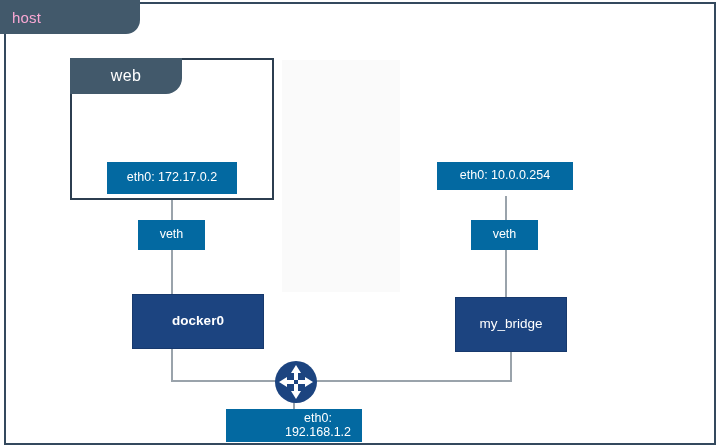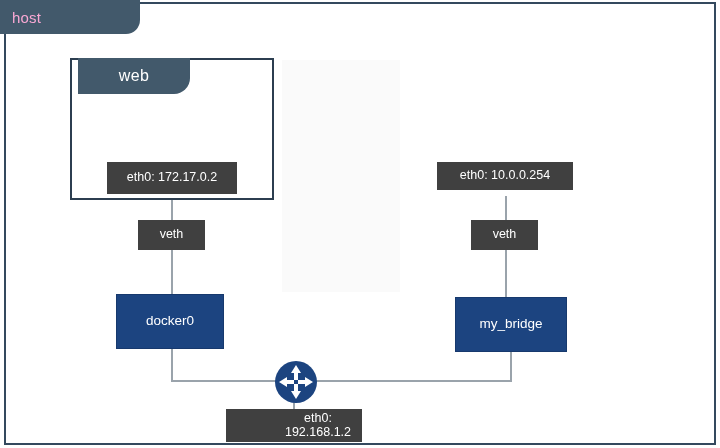--- a/index.html
+++ b/index.html
@@ -67,36 +67,35 @@
     height: 36px;
     background: #42596b;
     border-bottom-right-radius: 16px;
     color: #ffffff;
     font-size: 16px;
     display: flex;
     align-items: center;
     justify-content: center;
     box-sizing: border-box;
     letter-spacing: 0.3px;
-    margin-left: 8px;
   }
 
   
   .chip {
     position: absolute;
     display: flex;
     align-items: center;
     justify-content: center;
     color: #ffffff;
     box-sizing: border-box;
     text-align: center;
     line-height: 1.1;
   }
   .chip-azure {
-    background: #404040;
+    background: #0369a1;
     font-size: 12.5px;
   }
   .chip-navy {
     background: #1c4480;
     border: 1px solid #17396d;
     font-size: 13.5px;
   }
 
   
   .link {
@@ -146,21 +145,21 @@
   <div class="container-box" style="left:70px; top:58px; width:204px; height:142px;">
     <div class="container-tab" style="width:112px;">web</div>
   </div>
   <div class="chip chip-azure" style="left:107px; top:162px; width:130px; height:32px;">eth0: 172.17.0.2</div>
 
   <div class="chip chip-azure" style="left:437px; top:162px; width:136px; height:28px;">eth0: 10.0.0.254</div>
 
   <div class="chip chip-azure" style="left:138px; top:220px; width:67px; height:30px;">veth</div>
   <div class="chip chip-azure" style="left:471px; top:220px; width:67px; height:30px;">veth</div>
 
-  <div class="chip chip-navy" style="left:116px; top:294px; width:108px; height:55px;">docker0</div>
+  <div class="chip chip-navy" style="left:132px; top:294px; width:132px; height:55px;font-weight:bold;">docker0</div>
   <div class="chip chip-navy" style="left:455px; top:297px; width:112px; height:55px;">my_bridge</div>
 
   <div id="router-icon">
     <svg width="44" height="44" viewBox="0 0 44 44">
       <circle cx="22" cy="22" r="21" fill="#1c4480"></circle>
 
       <polygon points="22,5 27,13 24,13 24,20 20,20 20,13 17,13" fill="#ffffff"></polygon>
 
       <polygon points="22,39 27,31 24,31 24,24 20,24 20,31 17,31" fill="#ffffff"></polygon>
 

